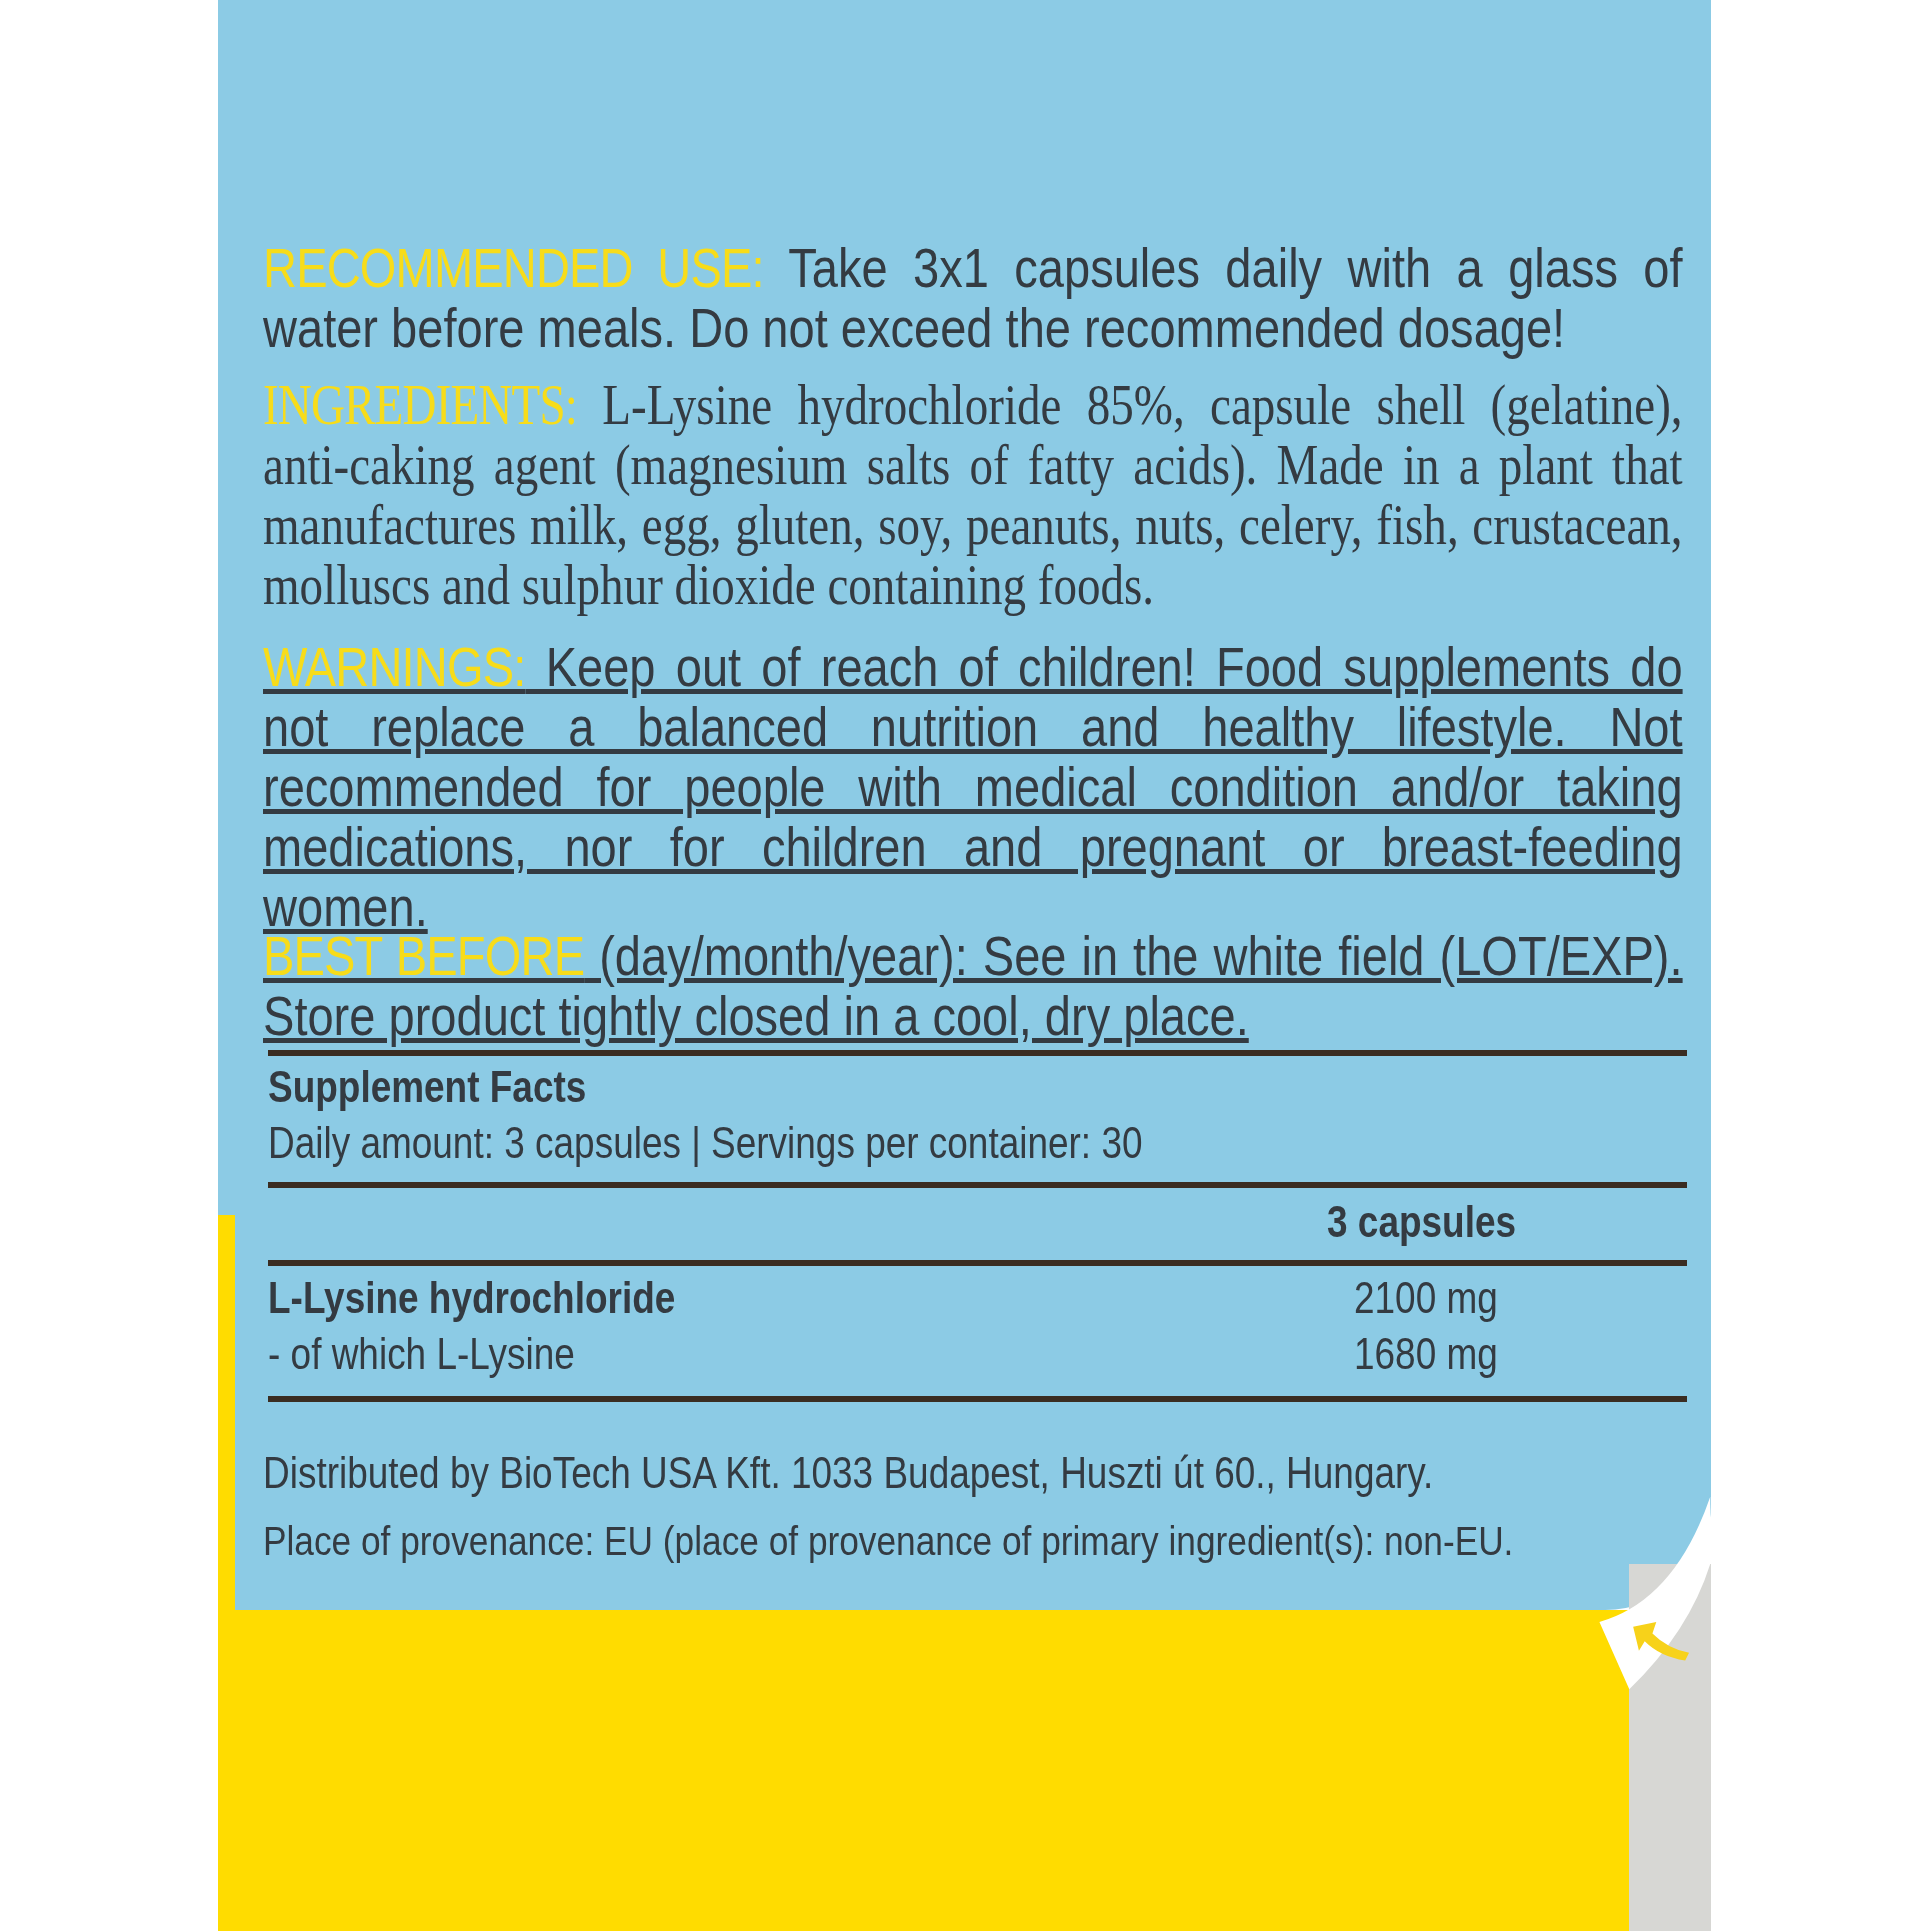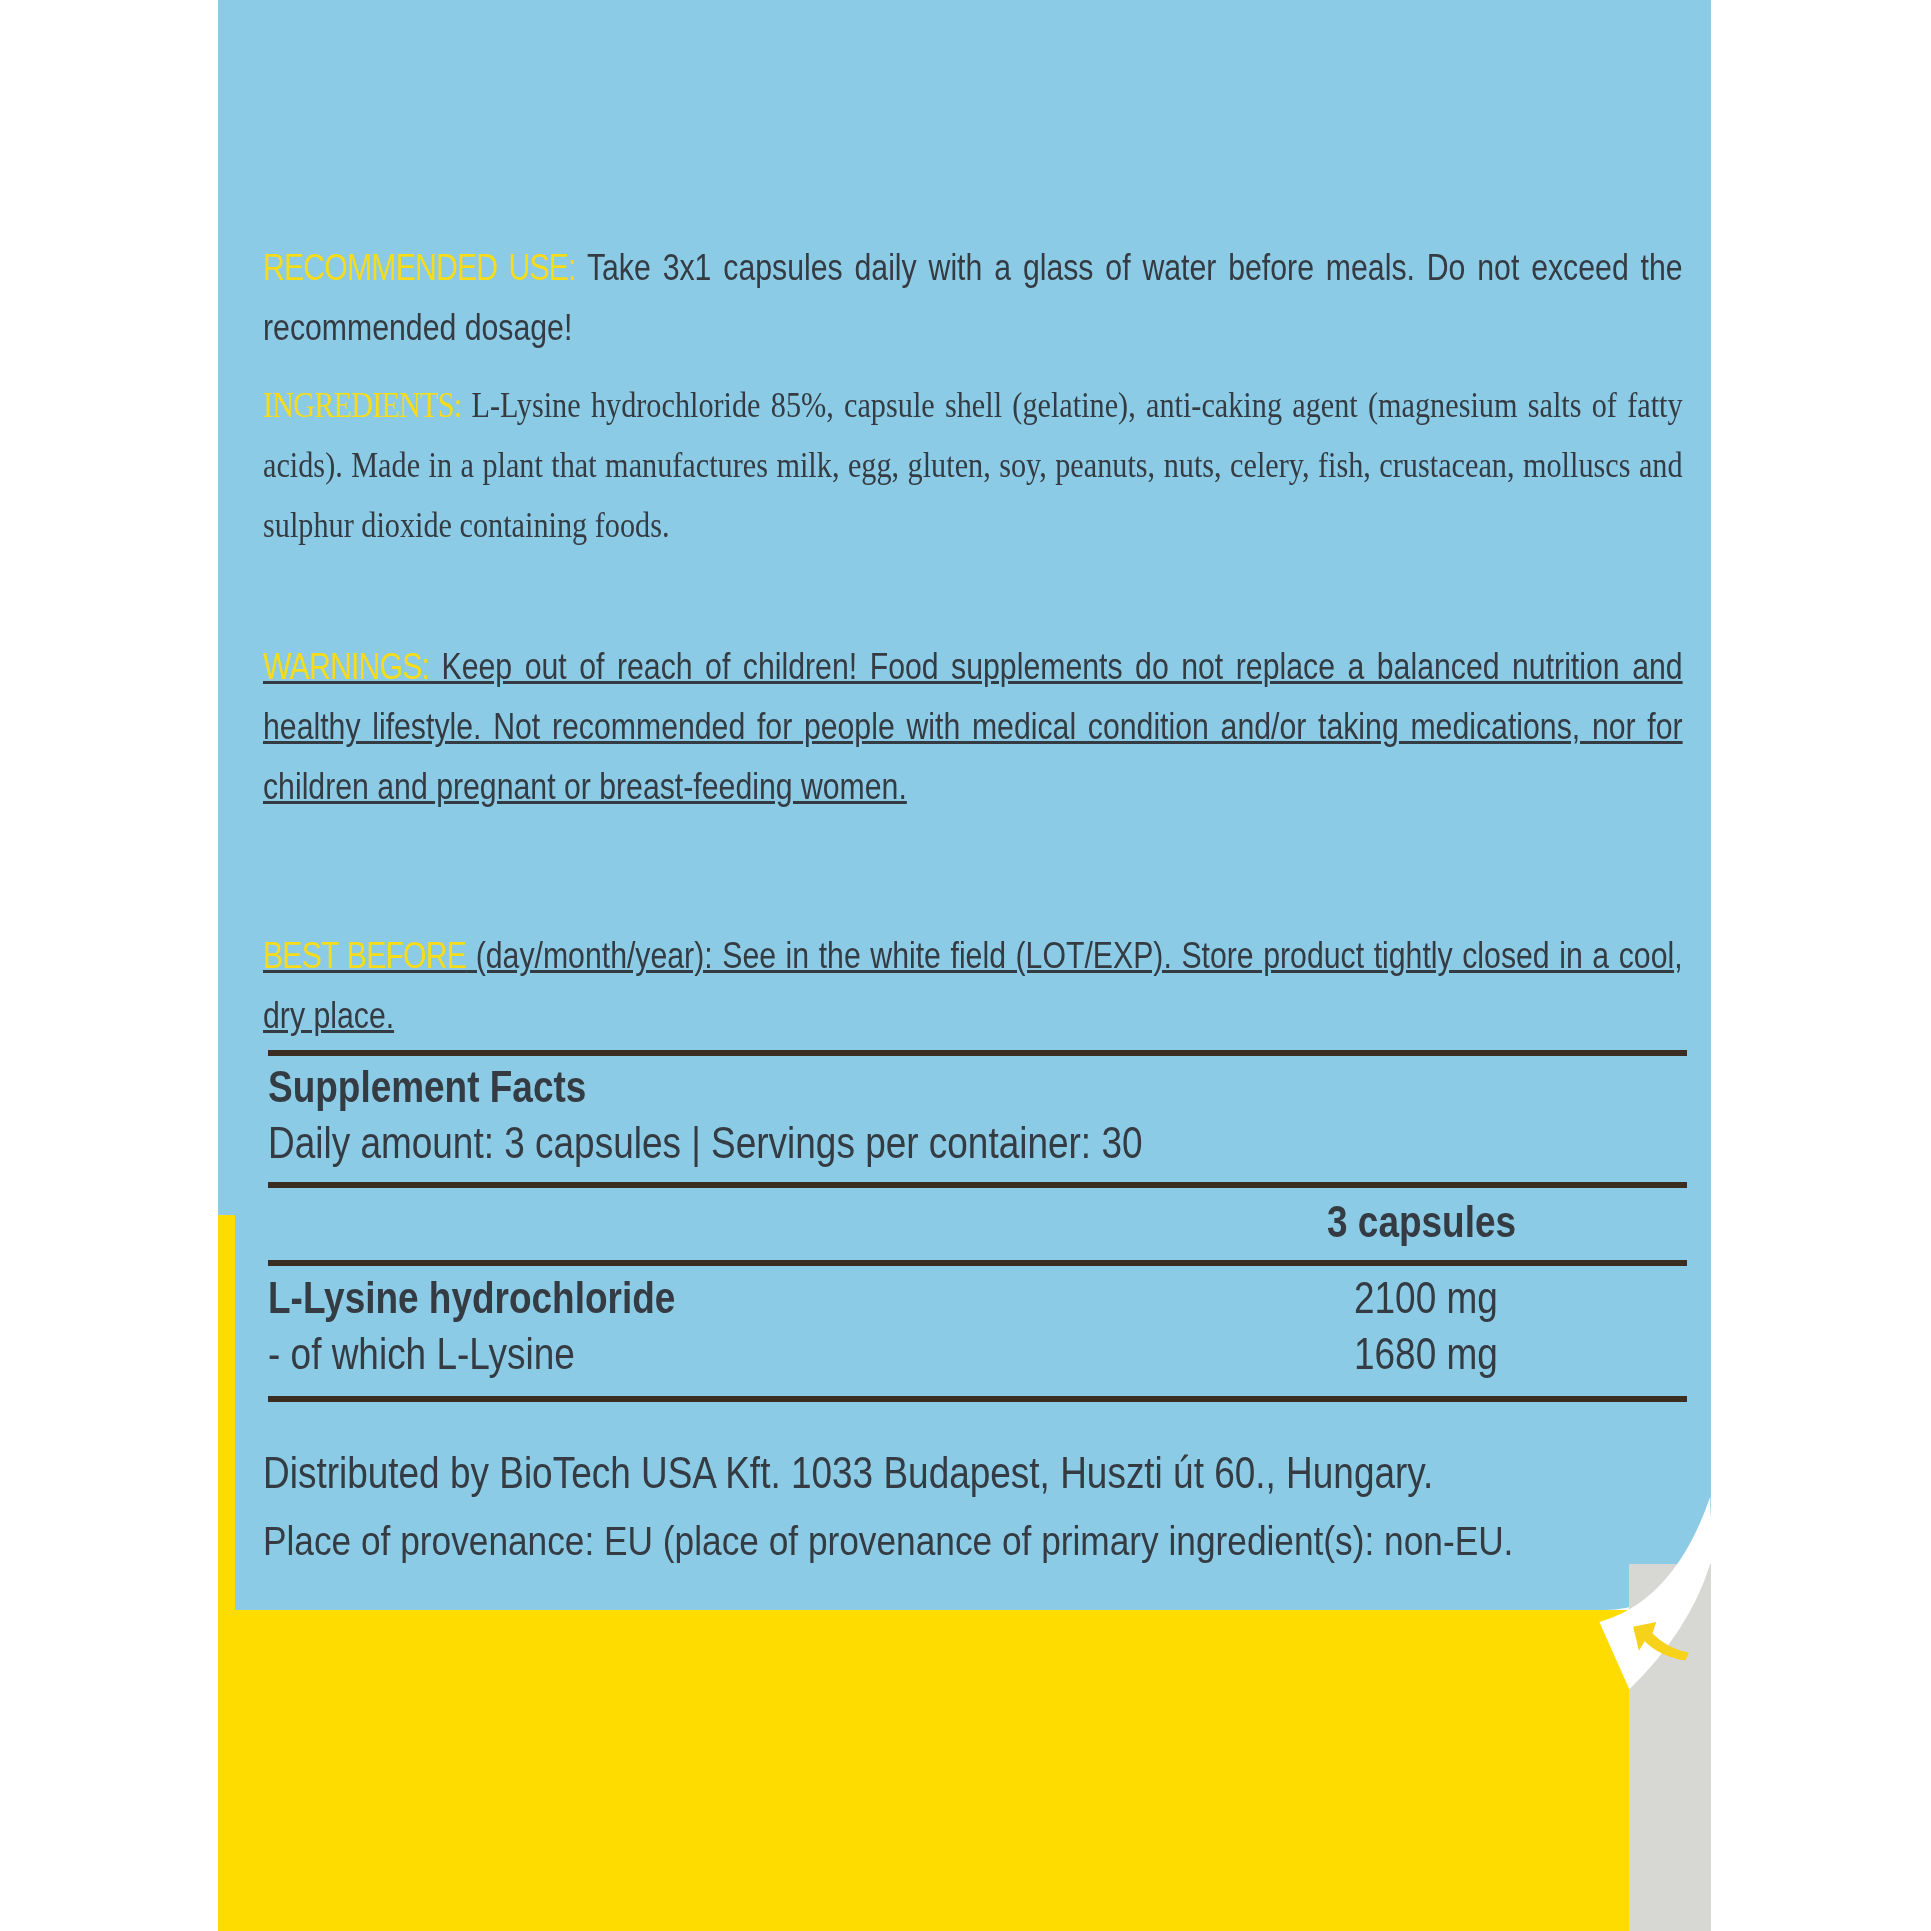--- a/index.html
+++ b/index.html
@@ -5,21 +5,21 @@
   html, body { margin:0; padding:0; }
   body { width:1931px; height:1931px; position:relative; background:#ffffff; overflow:hidden;
          font-family:"Liberation Sans", sans-serif; }
   .panel { position:absolute; left:218px; top:0; width:1493px; height:1610px; background:#8ccbe5;
            border-bottom-right-radius:106px; }
   .yellow-bottom { position:absolute; left:218px; top:1610px; width:1411px; height:321px; background:#ffdc00; }
   .yellow-strip { position:absolute; left:218px; top:1215px; width:17.4px; height:406px; background:#ffdc00; }
   .grey-strip { position:absolute; left:1629px; top:1564px; width:82px; height:367px; background:#d7d7d4; }
   .peel { position:absolute; left:1583px; top:1487px; width:135px; height:212px; }
   .text-block { position:absolute; left:263px; width:1419px; color:#343b42;
-                font-size:36px; line-height:60px; text-align:justify; text-align-last:left; }
+                font-size:56px; line-height:60px; text-align:justify; text-align-last:left; }
   .text-block .inner { display:block; transform:scaleX(0.84); transform-origin:left top; width:1690px; }
   .label { color:#f7dc1a; font-weight:normal; letter-spacing:-1px; }
   .rule { position:absolute; left:268px; width:1419px; background:#3a2d22; }
   .fact { position:absolute; color:#343b42; font-size:44px; white-space:nowrap; transform-origin:left top; }
   .fact.bold { font-weight:bold; }
   .cond { transform:scaleX(0.84); }
 </style>
 </head>
 <body>
 

